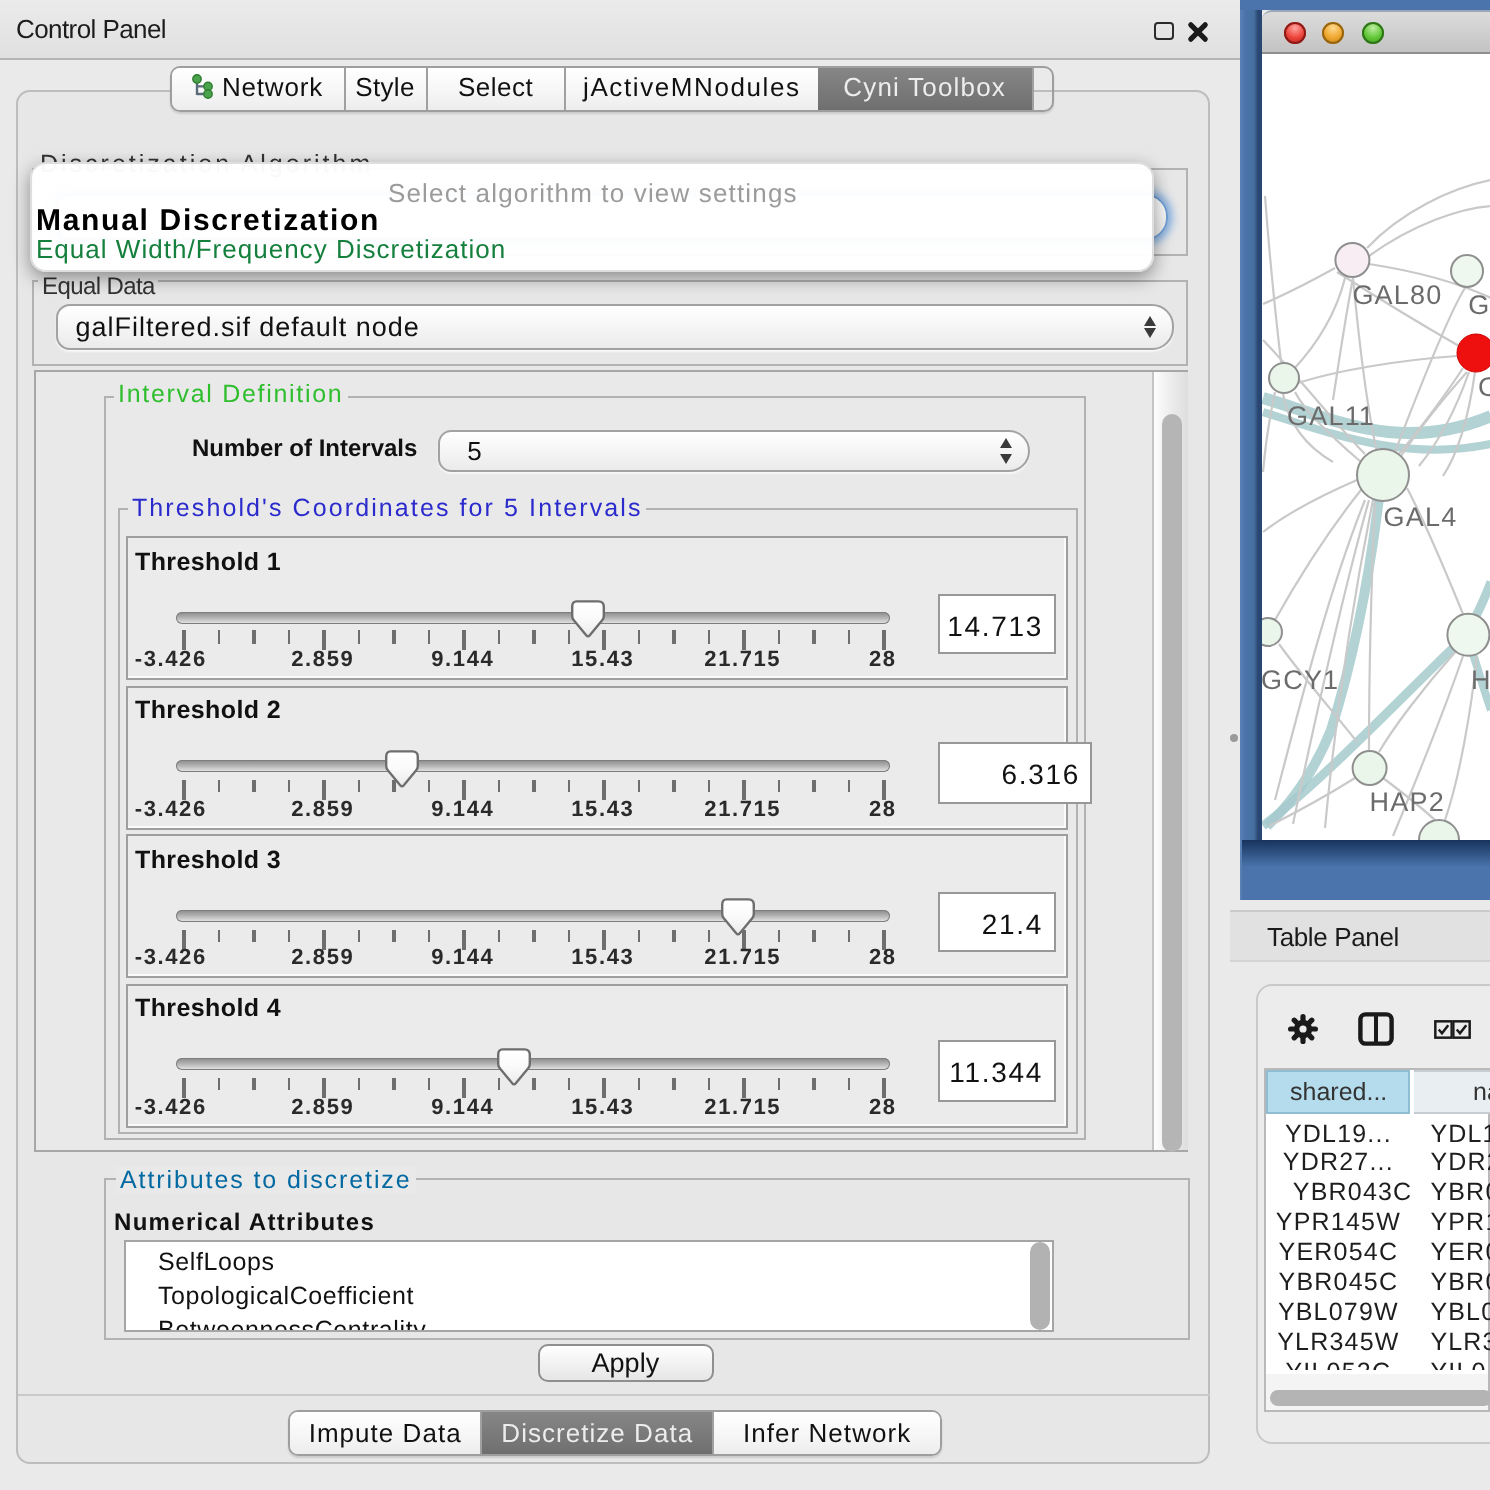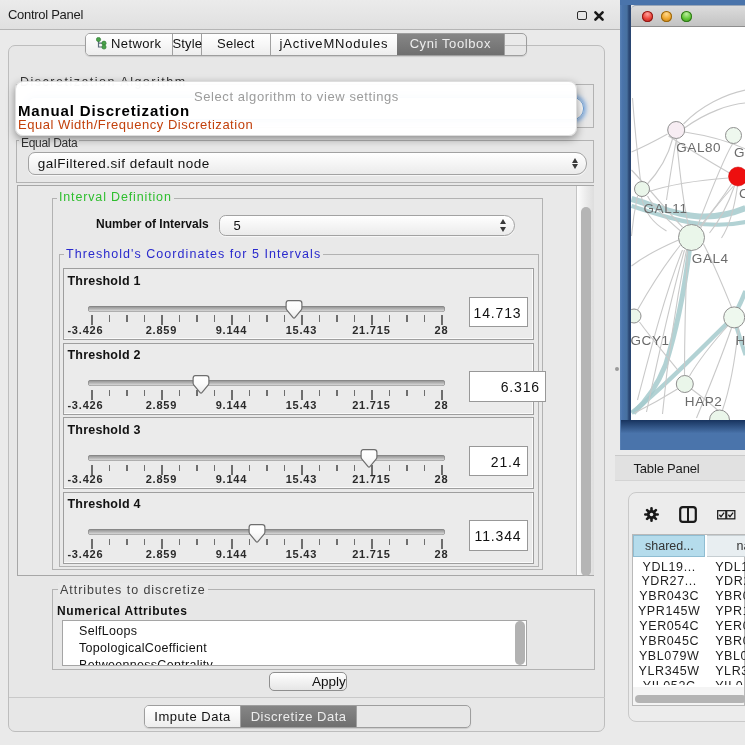--- a/index.html
+++ b/index.html
@@ -33,36 +33,36 @@
 <path d="M2.4,2.4 L9.6,9.6 M9.6,2.4 L2.4,9.6" stroke="#1a1a1a" stroke-width="2.6" stroke-linecap="round"></path>
     </svg>
 <div class="abs" style="left:8px;top:45px;width:597px;height:687px;background:#e7e7e7;border:1px solid #bdbdbd;border-radius:7px;box-sizing:border-box"></div>
 <div class="abs tabwrap" style="left:85px;top:33px;width:440px;height:20.5px">
 <div class="tab" style="width:86.5px;line-height:20.5px;letter-spacing:0.4px"><svg style="vertical-align:-2px;margin-right:4px" width="11" height="13" viewBox="0 0 11 13">
           <path d="M2.5,3 V10.5 M2.5,6.2 H7 M2.5,10 H7" stroke="#5a6b7a" stroke-width="1.2" fill="none"></path>
           <circle cx="2.5" cy="2.5" r="2.1" fill="#4aa24a" stroke="#2e7d32" stroke-width=".7"></circle>
           <circle cx="8" cy="6.2" r="2.1" fill="#4aa24a" stroke="#2e7d32" stroke-width=".7"></circle>
           <circle cx="8" cy="10" r="2.1" fill="#4aa24a" stroke="#2e7d32" stroke-width=".7"></circle>
         </svg>Network</div>
-<div class="tab" style="width:29px;line-height:20.5px;letter-spacing:0.15px">Style</div>
+<div class="tab" style="width:41px;line-height:20.5px;letter-spacing:0.15px">Style</div>
 <div class="tab" style="width:69.7px;line-height:20.5px;letter-spacing:0.26px">Select</div>
 <div class="tab" style="width:125.5px;line-height:20.5px;letter-spacing:0.8px;border-right:none">jActiveMNodules</div>
 <div class="tab tabsel" style="width:108.3px;line-height:20.5px;letter-spacing:0.6px">Cyni Toolbox</div>
 </div>
 <div class="abs group" style="left:16px;top:84px;width:576px;height:42px"></div>
 <div class="abs" style="left:20px;top:74.5px;font-size:12.5px;color:#333;letter-spacing:1.5px">Discretization Algorithm</div>
 <div class="abs combo" style="left:28px;top:97px;width:556px;height:22.5px;box-sizing:border-box;border-color:#6d9fd4;box-shadow:0 0 4px 2px rgba(90,150,220,.75)"></div>
 <div class="abs group" style="left:16px;top:140px;width:576px;height:40.5px"></div>
 <div class="abs glab" style="left:19px;top:136px">Equal Data</div>
 <div class="abs combo" style="left:27.8px;top:152px;width:559px;height:22.7px;box-sizing:border-box;line-height:21px;padding-left:9px;font-size:13.5px;letter-spacing:.49px">galFiltered.sif default node<span class="carr cup" style="top:4.5px"></span><span class="carr cdn" style="bottom:4.5px"></span></div>
 <div class="abs" style="left:15px;top:80.5px;width:562px;height:55px;background:rgba(255,255,255,.97);
  border-radius:8px;box-shadow:0 3px 9px rgba(0,0,0,.4);border:1px solid rgba(190,190,190,.5);box-sizing:border-box"></div>
 <div class="abs" style="left:194px;top:88.5px;font-size:13px;color:#9b9b9b;letter-spacing:.58px">Select algorithm to view settings</div>
 <div class="abs" style="left:18px;top:102px;font-size:15px;font-weight:bold;color:#000;letter-spacing:.85px">Manual Discretization</div>
-<div class="abs" style="left:18px;top:116.5px;font-size:13px;color:#c2410c;letter-spacing:.51px">Equal Width/Frequency Discretization</div>
+<div class="abs" style="left:18px;top:116.5px;font-size:13px;color:#15803d;letter-spacing:.51px">Equal Width/Frequency Discretization</div>
 <div class="abs" style="left:16.5px;top:184.7px;width:577.5px;height:391.8px;background:#e9e9e9;border:1px solid #a7a7a7;box-sizing:border-box"></div>
 <div class="abs" style="left:576px;top:185.7px;width:17px;height:389.8px;background:linear-gradient(90deg,#fdfdfd,#e9e9e9 60%,#dedede);border-left:1px solid #c4c4c4"></div>
 <div class="abs" style="left:581px;top:207px;width:9.5px;height:369px;background:#b5b5b5;border-radius:5px"></div>
 <div class="abs group" style="left:52px;top:197.8px;width:489px;height:370.7px"></div>
 <div class="abs glabc" style="left:57px;top:190px;color:#2ebe2e;letter-spacing:.85px">Interval Definition</div>
 <div class="abs b12" style="left:96px;top:217px">Number of Intervals</div>
 <div class="abs combo" style="left:218.6px;top:214.5px;width:296px;height:21.5px;box-sizing:border-box;line-height:19px;padding-left:14px">5<span class="carr cup" style="top:3.5px"></span><span class="carr cdn" style="bottom:3.5px"></span></div>
 <div class="abs group" style="left:58.7px;top:253.5px;width:478.3px;height:311px"></div>
 <div class="abs glabc" style="left:64px;top:246.5px;color:#2a2acd;letter-spacing:1.05px">Threshold's Coordinates for 5 Intervals</div>
 <div class="abs tpanel" style="left:62.5px;top:268.0px;width:469px;height:70px"></div>
@@ -223,33 +223,34 @@
         <linearGradient id="g256" x1="0" y1="0" x2="0" y2="1">
 <stop offset="0" stop-color="#ffffff"></stop>
           <stop offset="0.45" stop-color="#fbfbfb"></stop>
           <stop offset="1" stop-color="#ebebeb"></stop>
         </linearGradient>
       </defs>
 <path d="M3.3,0.7 H14.2 Q16.9,0.7 16.9,3.4 V8.0 Q16.9,9.2 16.1,10.1 L9.9,17.6 Q9.0,18.7 8.1,17.6 L1.9,10.1 Q1.1,9.2 1.1,8.0 V3.4 Q1.1,0.7 3.3,0.7 Z" fill="url(#g256)" stroke="#6e6e6e" stroke-width="1.2"></path>
     </svg>
 <div class="abs vbox" style="left:469px;top:520.3px;width:58.5px;height:30.5px;line-height:30.5px">11.344</div>
 <div class="abs group" style="left:51.7px;top:589px;width:541.3px;height:78.5px"></div>
-<div class="abs glabc" style="left:58px;top:582.5px;color:#404040;letter-spacing:.95px">Attributes to discretize</div>
+<div class="abs glabc" style="left:58px;top:582.5px;color:#0369a1;letter-spacing:.95px">Attributes to discretize</div>
 <div class="abs b12" style="left:57px;top:604px;letter-spacing:.65px">Numerical Attributes</div>
 <div class="abs" style="left:62px;top:620px;width:465px;height:46px;background:#fff;border:1px solid #a5a5a5;box-sizing:border-box;overflow:hidden">
       <div class="li" style="margin:3.2px 0 0 16px;line-height:14.5px">SelfLoops</div>
       <div class="li" style="margin:2.6px 0 0 16px;line-height:14.5px">TopologicalCoefficient</div>
       <div class="li" style="margin:2.6px 0 0 16px;line-height:14.5px">BetweennessCentrality</div>
     </div>
 <div class="abs" style="left:514.5px;top:621px;width:10px;height:44px;background:#b2b2b2;border-radius:5px"></div>
-<div class="abs" style="left:268.7px;top:671.8px;width:78px;height:19.7px;background:linear-gradient(#ffffff,#f2f2f2 50%,#e6e6e6);border:1px solid #8f8f8f;border-radius:5px;box-sizing:border-box;text-align:right;font-size:13.5px;line-height:18px;color:#111">Apply</div>
+<div class="abs" style="left:268.7px;top:671.8px;width:88px;height:19.7px;background:linear-gradient(#ffffff,#f2f2f2 50%,#e6e6e6);border:1px solid #8f8f8f;border-radius:5px;box-sizing:border-box;text-align:center;font-size:13.5px;line-height:18px;color:#111">Apply</div>
 <div class="abs" style="left:9px;top:697px;width:596px;height:1px;background:#c9c9c9"></div>
 <div class="abs tabwrap" style="left:143.9px;top:704.9px;width:325.3px;height:21px">
 <div class="tab" style="width:96.4px;line-height:21px;letter-spacing:.52px">Impute Data</div>
 <div class="tab tabsel" style="width:115.7px;line-height:21px;letter-spacing:.52px">Discretize Data</div>
+<div class="tab" style="width:113.2px;line-height:21px;letter-spacing:.52px;border-right:none">Infer Network</div>
 </div>
 <div class="abs" style="left:615px;top:367px;width:4px;height:4px;background:#9a9a9a;border-radius:50%"></div>
 <div class="abs" style="left:619.5px;top:0;width:11px;height:450px;background:linear-gradient(90deg,#5a82b6 0,#4a74ab 2.5px,#47709f 7px,#2a4672 9px,#2a4672 11px)"></div>
 <div class="abs" style="left:619.5px;top:0;width:125.5px;height:5px;background:#4a74ab"></div>
 <div class="abs" style="left:630.5px;top:5px;width:114.5px;height:22px;background:linear-gradient(#dcdcdc,#c3c3c3);border-bottom:1px solid #8e8e8e;border-top:1px solid #9aa7b8;border-top-left-radius:5px;box-sizing:border-box"></div>
 <div class="abs" style="left:642.0px;top:10.5px;width:11px;height:11px;border-radius:50%;background:radial-gradient(circle at 50% 28%, #ffa49e 0%, #ec443a 50%, #ae211c 95%);box-shadow:inset 0 0 0 1px #8e1a16"></div>
 <div class="abs" style="left:661.0px;top:10.5px;width:11px;height:11px;border-radius:50%;background:radial-gradient(circle at 50% 28%, #ffd98e 0%, #efa72e 50%, #b97b14 95%);box-shadow:inset 0 0 0 1px #96650f"></div>
 <div class="abs" style="left:680.5px;top:10.5px;width:11px;height:11px;border-radius:50%;background:radial-gradient(circle at 50% 28%, #bdeda0 0%, #62c838 50%, #3d9421 95%);box-shadow:inset 0 0 0 1px #2f7519"></div>
 <div class="abs" style="left:630.5px;top:27px;width:114.5px;height:393px;background:#fff"></div>
 <svg class="abs" style="left:630.5px;top:27px" width="114.5" height="393" viewBox="630.5 27 114.5 393">
@@ -336,21 +337,21 @@
 <div class="abs" style="left:632.2px;top:533.9px;width:113px;height:172px;background:#fff;border:1px solid #b9b9b9;box-sizing:border-box;overflow:hidden"></div>
 <div class="abs" style="left:633.2px;top:534.9px;width:72.3px;height:21.7px;background:#b5dcec;border:1px solid #8fbdd2;box-sizing:border-box;font-size:12.5px;color:#333;text-align:center;line-height:20px">shared...</div>
 <div class="abs" style="left:706.5px;top:534.9px;width:38.5px;height:21.7px;background:#e8eef1;border-top:1px solid #c6ced2;border-bottom:1px solid #c6ced2;box-sizing:border-box;font-size:12.5px;color:#333;overflow:hidden">
       <span style="position:absolute;left:30px;line-height:20px">name</span>
     </div>
 <div class="abs" style="left:632.2px;top:559.5px;width:113px;height:125.5px;overflow:hidden">
 <div style="position:absolute;left:0;top:0.0px;width:74px;text-align:center;font-size:12.5px;color:#1e1e1e;letter-spacing:.6px">YDL19...</div>
 <div style="position:absolute;left:83px;top:0.0px;font-size:12.5px;color:#1e1e1e;letter-spacing:.6px">YDL1</div>
 <div style="position:absolute;left:0;top:14.9px;width:74px;text-align:center;font-size:12.5px;color:#1e1e1e;letter-spacing:.6px">YDR27...</div>
 <div style="position:absolute;left:83px;top:14.9px;font-size:12.5px;color:#1e1e1e;letter-spacing:.6px">YDR2</div>
-<div style="position:absolute;left:0;top:29.9px;width:74px;text-align:center;font-size:12.5px;color:#1e1e1e;letter-spacing:.6px">YBR043C</div>
+<div style="position:absolute;left:0;top:29.9px;width:74px;text-align:right;font-size:12.5px;color:#1e1e1e;letter-spacing:.6px">YBR043C</div>
 <div style="position:absolute;left:83px;top:29.9px;font-size:12.5px;color:#1e1e1e;letter-spacing:.6px">YBR0</div>
 <div style="position:absolute;left:0;top:44.8px;width:74px;text-align:center;font-size:12.5px;color:#1e1e1e;letter-spacing:.6px">YPR145W</div>
 <div style="position:absolute;left:83px;top:44.8px;font-size:12.5px;color:#1e1e1e;letter-spacing:.6px">YPR1</div>
 <div style="position:absolute;left:0;top:59.8px;width:74px;text-align:center;font-size:12.5px;color:#1e1e1e;letter-spacing:.6px">YER054C</div>
 <div style="position:absolute;left:83px;top:59.8px;font-size:12.5px;color:#1e1e1e;letter-spacing:.6px">YER0</div>
 <div style="position:absolute;left:0;top:74.8px;width:74px;text-align:center;font-size:12.5px;color:#1e1e1e;letter-spacing:.6px">YBR045C</div>
 <div style="position:absolute;left:83px;top:74.8px;font-size:12.5px;color:#1e1e1e;letter-spacing:.6px">YBR0</div>
 <div style="position:absolute;left:0;top:89.7px;width:74px;text-align:center;font-size:12.5px;color:#1e1e1e;letter-spacing:.6px">YBL079W</div>
 <div style="position:absolute;left:83px;top:89.7px;font-size:12.5px;color:#1e1e1e;letter-spacing:.6px">YBL0</div>
 <div style="position:absolute;left:0;top:104.6px;width:74px;text-align:center;font-size:12.5px;color:#1e1e1e;letter-spacing:.6px">YLR345W</div>

